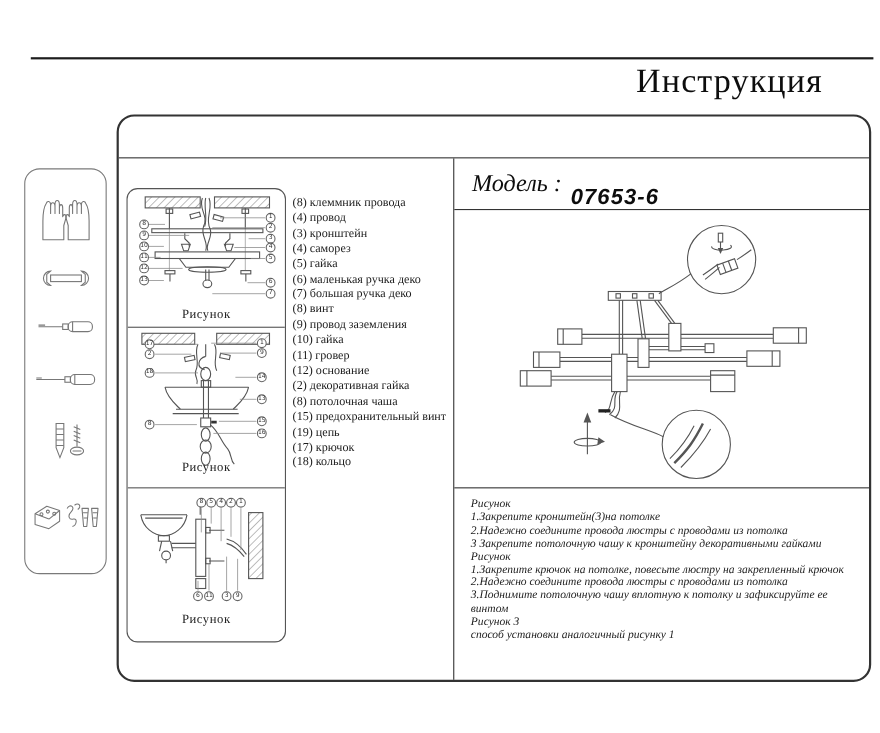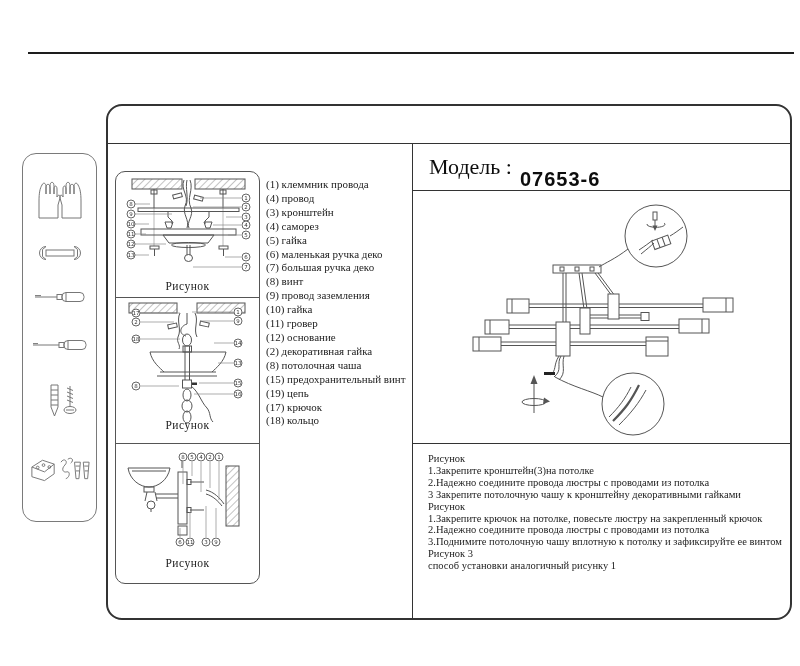--- a/index.html
+++ b/index.html
@@ -12,21 +12,21 @@
            border:1.3px solid #7a7a7a;border-radius:14px;}
   .tool{position:absolute;left:0;width:73px;display:flex;justify-content:center;}
   .t-gloves{top:22px;} .t-wrench{top:88px;} .t-sd1{top:136px;} .t-sd2{top:184px;}
   .t-dowel{top:228px;} .t-fast{top:296px;}
   
   .main-box{position:absolute;left:106px;top:104px;width:686px;height:516px;
             border:2px solid #333;border-radius:16px;box-sizing:border-box;}
   .header-strip{height:37px;border-bottom:1.6px solid #333;}
   .box-body{position:relative;height:474px;}
   .left-pane{position:absolute;left:0;top:0;width:304px;height:100%;}
-  .right-pane{position:absolute;left:304px;top:0;right:0;height:100%;border-left:1.6px solid #333;}
+  .right-pane{position:absolute;left:304px;top:0;right:0;height:100%;border-left:1.6px solid #333;font-style:italic;}
   
   .figures-box{position:absolute;left:7px;top:27px;width:145px;height:413px;
                border:1.4px solid #555;border-radius:10px;box-sizing:border-box;overflow:hidden;}
   .fig-panel{position:relative;width:100%;}
   .fp1{height:125px;border-bottom:1.4px solid #555;}
   .fp2{height:145px;border-bottom:1.4px solid #555;}
   .fp3{height:137px;}
   .fig-panel svg{position:absolute;left:0;top:0;}
   .fig-caption{position:absolute;left:0;width:100%;text-align:center;
                font-size:11.5px;letter-spacing:.5px;color:#222;}
@@ -44,20 +44,21 @@
                 letter-spacing:1px;margin-left:8px;color:#0d0d0d;margin-top:24px;}
   .drawing-area{position:relative;height:253px;border-bottom:1.6px solid #333;box-sizing:border-box;}
   .instructions{padding:9px 6px 0 15px;font-size:10.5px;line-height:11.9px;color:#1c1c1c;}
 </style>
 </head>
 <body>
 
 <div class="page">
 
   <div class="top-rule"></div>
+  <div class="page-title">Инструкция</div>
 
   <div class="sidebar">
     <div class="tool t-gloves">
       <svg width="52" height="44" viewBox="0 0 52 44" fill="none" stroke="#777" stroke-width="1" stroke-linejoin="round">
         <path d="M5,42 V25 C5,17 6,12 8,9 C9,6 12,7 12,10 V18 V12 C12,7 16,7 16,12 V18 V10 C16,5 20,5 20,10 V18 V13 C20,9 23,9 23,13 V21 C24,18 27,19 26,22 L24,29 V42 Z"></path>
         <path transform="matrix(-1,0,0,1,52,0)" d="M5,42 V25 C5,17 6,12 8,9 C9,6 12,7 12,10 V18 V12 C12,7 16,7 16,12 V18 V10 C16,5 20,5 20,10 V18 V13 C20,9 23,9 23,13 V21 C24,18 27,19 26,22 L24,29 V42 Z"></path>
       </svg>
     </div>
     <div class="tool t-wrench">
       <svg width="54" height="22" viewBox="0 0 54 22" fill="none" stroke="#777" stroke-width="1">
@@ -303,21 +304,21 @@
             <span class="co" style="left:103px;top:13px">1</span>
             <span class="co" style="left:64px;top:98px">6</span>
             <span class="co" style="left:74px;top:98px">11</span>
             <span class="co" style="left:90px;top:98px">3</span>
             <span class="co" style="left:100px;top:98px">9</span>
             <div class="fig-caption fc3">Рисунок</div>
           </div>
         </div>
 
         <div class="parts-list">
-          <div class="part-line">(1) клеммник провода</div>
+          <div class="part-line">(8) клеммник провода</div>
           <div class="part-line">(4) провод</div>
           <div class="part-line">(3) кронштейн</div>
           <div class="part-line">(4) саморез</div>
           <div class="part-line">(5) гайка</div>
           <div class="part-line">(6) маленькая ручка деко</div>
           <div class="part-line">(7) большая ручка деко</div>
           <div class="part-line">(8) винт</div>
           <div class="part-line">(9) провод заземления</div>
           <div class="part-line">(10) гайка</div>
           <div class="part-line">(11) гровер</div>

